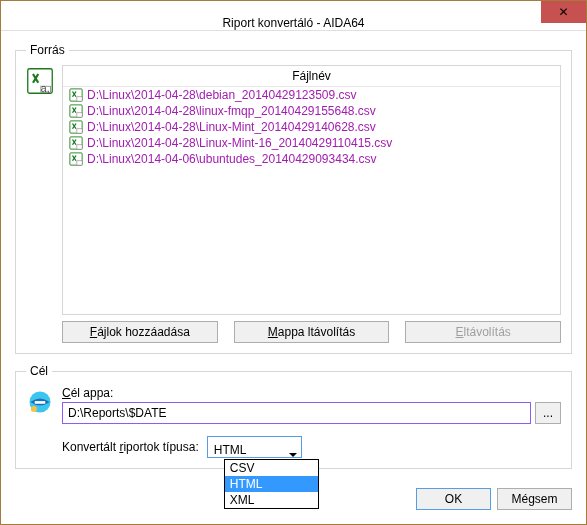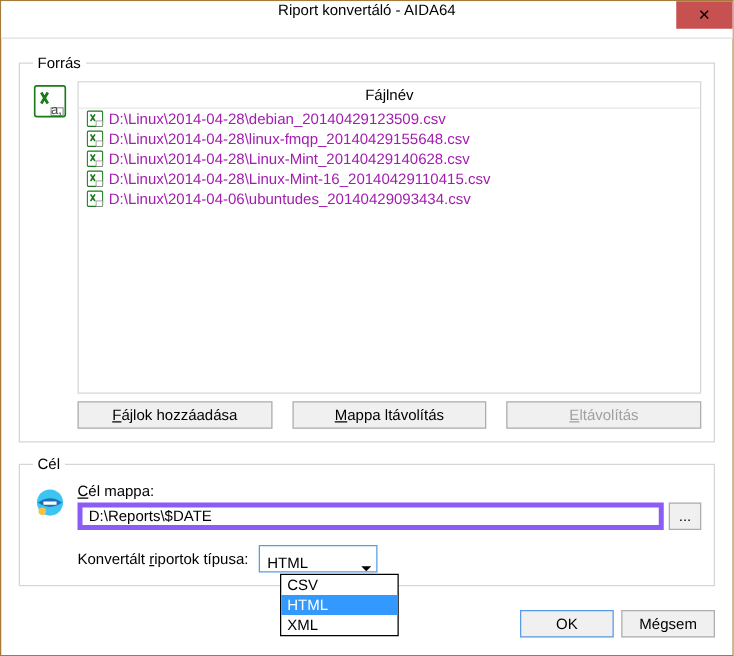--- a/index.html
+++ b/index.html
@@ -1,18 +1,18 @@
 <!DOCTYPE html>
 <html><head>
 <meta charset="utf-8">
 <style>
 * { box-sizing: border-box; font-family: "Segoe UI", sans-serif; font-size: 12px; }
 body { margin: 0; background: #fff; }
 .window { width: 587px; height: 525px; border: 1px solid #a57a3b; background: #fff; position: relative; }
-.titlebar { height: 30px; background: #fff; border-bottom: 1px solid #e0e0e0; display: flex; align-items: flex-start; justify-content: center; position: relative; }
+.titlebar { height: 30px; background: #fff; border-bottom: 1px solid #e0e0e0; display: flex; align-items: flex-end; justify-content: center; position: relative; }
 .titlebar span { font-size: 12px; color: #000; }
 .close-btn { position: absolute; right: 0; top: 0; width: 45px; height: 22px; background: #c75050; color: #fff; display: flex; align-items: center; justify-content: center; cursor: pointer; font-family: Arial; font-size: 11px; }
 .content { padding: 12px 14px 14px 14px; }
 fieldset { border: 1px solid #d6d6d6; margin: 0 0 10px 0; padding: 8px 10px 10px 10px; position: relative; }
 legend { padding: 0 4px; color: #000; }
 .source-body { display: flex; gap: 8px; }
 .xls-icon { width: 28px; height: 28px; flex-shrink: 0; margin-top: 2px; }
 .xls-icon svg { width: 100%; height: 100%; }
 .src-right { flex: 1; text-align: center; }
 .file-list { border: 1px solid #d6d6d6; height: 250px; background: #fff; overflow: auto; }
@@ -23,21 +23,21 @@
 .file-row span { color: #a21caf; }
 .btn-row { display: flex; gap: 16px; margin-top: 6px; }
 .btn { flex: 1; height: 22px; background: #f0f0f0; border: 1px solid #adadad; color: #000; cursor: pointer; display: flex; align-items: center; justify-content: center; }
 .btn.disabled { color: #a0a0a0; cursor: default; }
 .target-body { display: flex; gap: 8px; }
 .ie-icon { width: 28px; height: 28px; flex-shrink: 0; margin-top: 2px; }
 .ie-icon svg { width: 100%; height: 100%; }
 .tgt-right { flex: 1; }
 .lbl { margin-bottom: 2px; display: block; color: #000; }
 .path-row { display: flex; gap: 4px; }
-.path-input { flex: 1; height: 22px; border: 4px solid #8b5cf6; padding: 0 5px; background: #fff; }
+.path-input { flex: 1; height: 22px; border: 1px solid #8b5cf6; padding: 0 5px; background: #fff; }
 .browse-btn { width: 26px; height: 22px; background: #f0f0f0; border: 1px solid #adadad; cursor: pointer; display: flex; align-items: center; justify-content: center; }
 .type-row { display: flex; align-items: center; gap: 8px; margin-top: 12px; position: relative; }
 .type-row .lbl2 { color: #000; }
 .combo { width: 95px; height: 22px; border: 1px solid #569de5; background: #fff; display: flex; align-items: flex-end; justify-content: space-between; padding: 0 4px 0 6px; cursor: pointer; position: relative; }
 .combo-text { color: #000; }
 .combo-arrow { width: 0; height: 0; border-left: 4px solid transparent; border-right: 4px solid transparent; border-top: 4px solid #000; }
 .dropdown { position: absolute; top: 22px; left: 16px; width: 95px; border: 1px solid #000; background: #fff; z-index: 10; }
 .dd-item { padding: 1px 5px; cursor: pointer; color: #000; }
 .dd-item.sel { background: #3399ff; color: #fff; }
 .footer { position: absolute; bottom: 14px; right: 14px; display: flex; gap: 6px; }
@@ -145,21 +145,21 @@
       <div class="target-body">
         <div class="ie-icon">
           <svg viewBox="0 0 32 32">
               <circle cx="16" cy="16" r="12" fill="#3cc5f1"></circle>
               <path d="M5 16 Q16 8 27 16 Q16 24 5 16" fill="#1e6fb8"></path>
               <path d="M10 15 L22 15 L22 18 L10 18 Z" fill="#fff"></path>
               <circle cx="9" cy="24" r="3.5" fill="#f5c242"></circle>
             </svg>
         </div>
         <div class="tgt-right">
-          <span class="lbl"><span class="u">C</span><span>él mappa:</span></span>
+          <span class="lbl"><span class="u">C</span><span>él appa:</span></span>
           <div class="path-row">
             <input type="text" class="path-input" value="D:\Reports\$DATE" style="">
             <div class="browse-btn">
                 <span>...</span>
               </div>
           </div>
           <div class="type-row">
             <span class="lbl2">Konvertált <span class="u">r</span><span>iportok típusa:</span></span>
             <div class="combo">
               <span class="combo-text">HTML</span>

